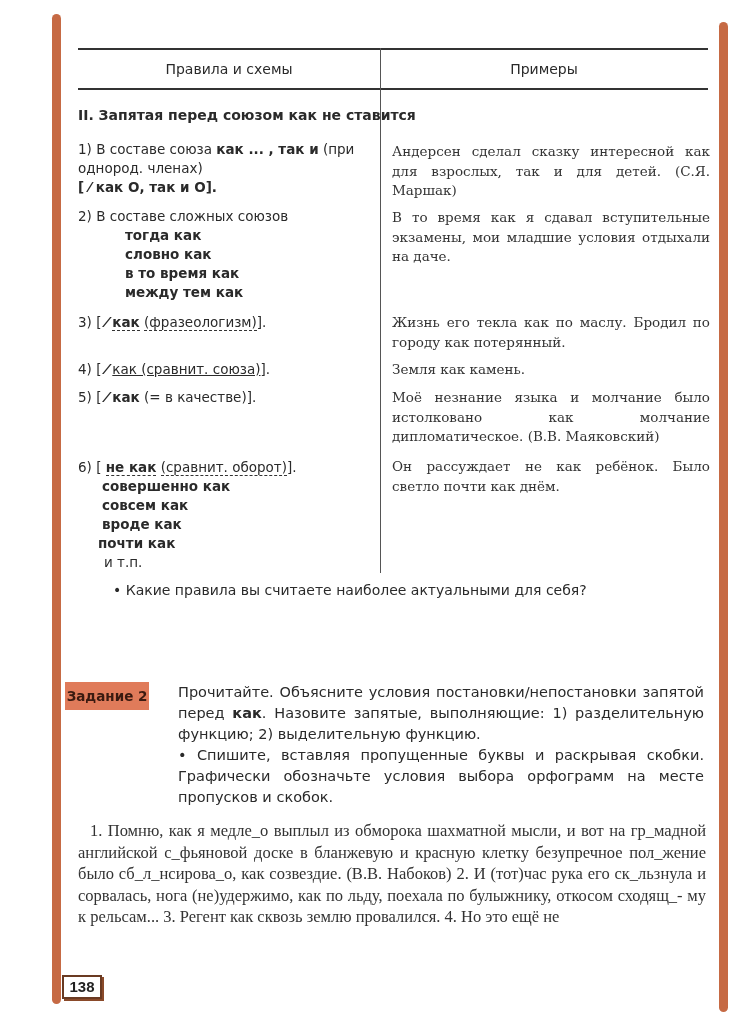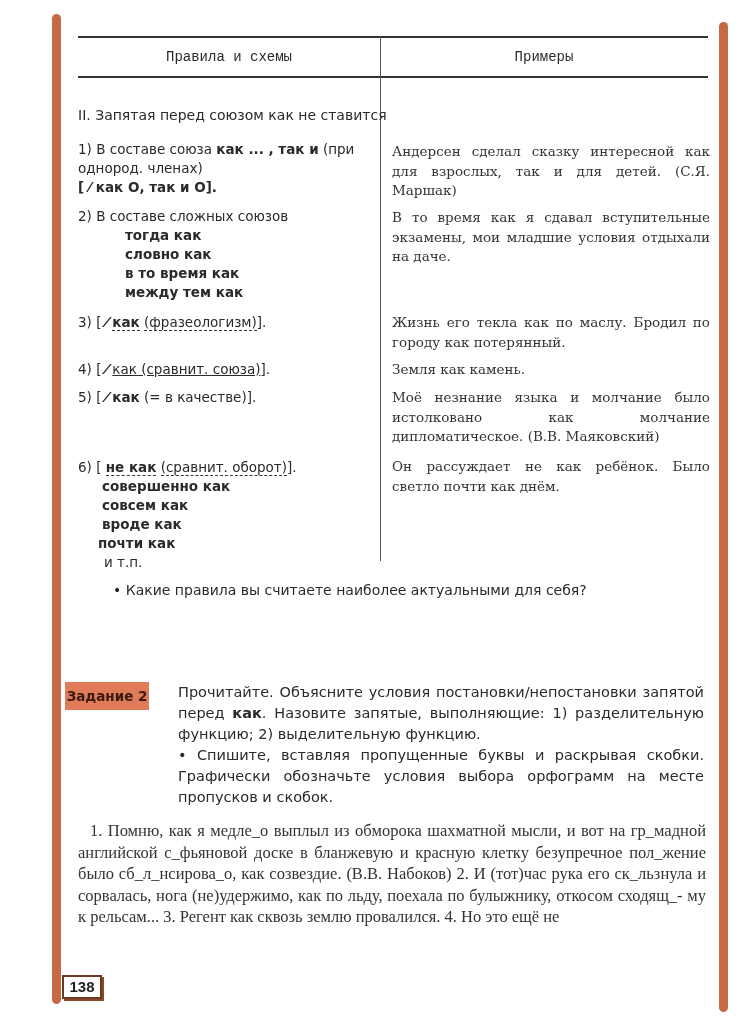--- a/index.html
+++ b/index.html
@@ -4,28 +4,28 @@
 <style>
   html, body { margin:0; padding:0; }
   body { width:753px; height:1024px; background:#ffffff; position:relative; overflow:hidden;
          font-family:"DejaVu Sans", sans-serif; color:#2a2a2a; }
   .bar { position:absolute; width:9px; background:#c66a44; border-radius:5px; }
   .bar.left { left:52px; top:14px; height:990px; }
   .bar.right { left:719px; top:22px; height:990px; }
   .page-num { position:absolute; left:62px; top:975px; width:36px; height:20px; background:#fff;
               border:2px solid #6a3a22; box-shadow:2px 2px 0 #8a4a2a; font:bold 15px "Liberation Sans", sans-serif;
               text-align:center; line-height:20px; color:#222; }
-  .table { position:absolute; left:78px; top:36px; width:630px;font-family:Liberation Mono, monospace; }
+  .table { position:absolute; left:78px; top:48px; width:630px; }
   .rule { height:2px; background:#333; }
   .thead { display:flex; height:38px; align-items:center; font-size:14px; }
   .thead div { text-align:center; }
   .th-left { width:302px; }
   .th-right { flex:1; }
   .vline { position:absolute; left:302px; top:0; width:1px; height:525px; background:#555; }
-  .section-title { position:absolute; left:78px; top:107px; font-weight:normal; font-size:14px; }
+  .section-title { position:absolute; left:78px; top:107px; font-weight:bold; font-size:14px; }
   .rule-item { position:absolute; left:78px; font-size:13.5px; line-height:19px; width:300px; }
   .rule-item b { font-weight:bold; }
   .indent { padding-left:47px; font-weight:bold; }
   .indent2 { padding-left:24px; font-weight:bold; }
   .ex { position:absolute; left:392px; width:318px; font-family:"DejaVu Serif", serif; font-size:13.5px;
         line-height:19.5px; color:#333; text-align:justify; }
   .u-dash { border-bottom:1px dashed #333; }
   .u-solid { text-decoration:underline; }
   .slash { font-style:italic; font-weight:bold; }
   .question { position:absolute; left:113px; top:582px; font-size:14px; }

